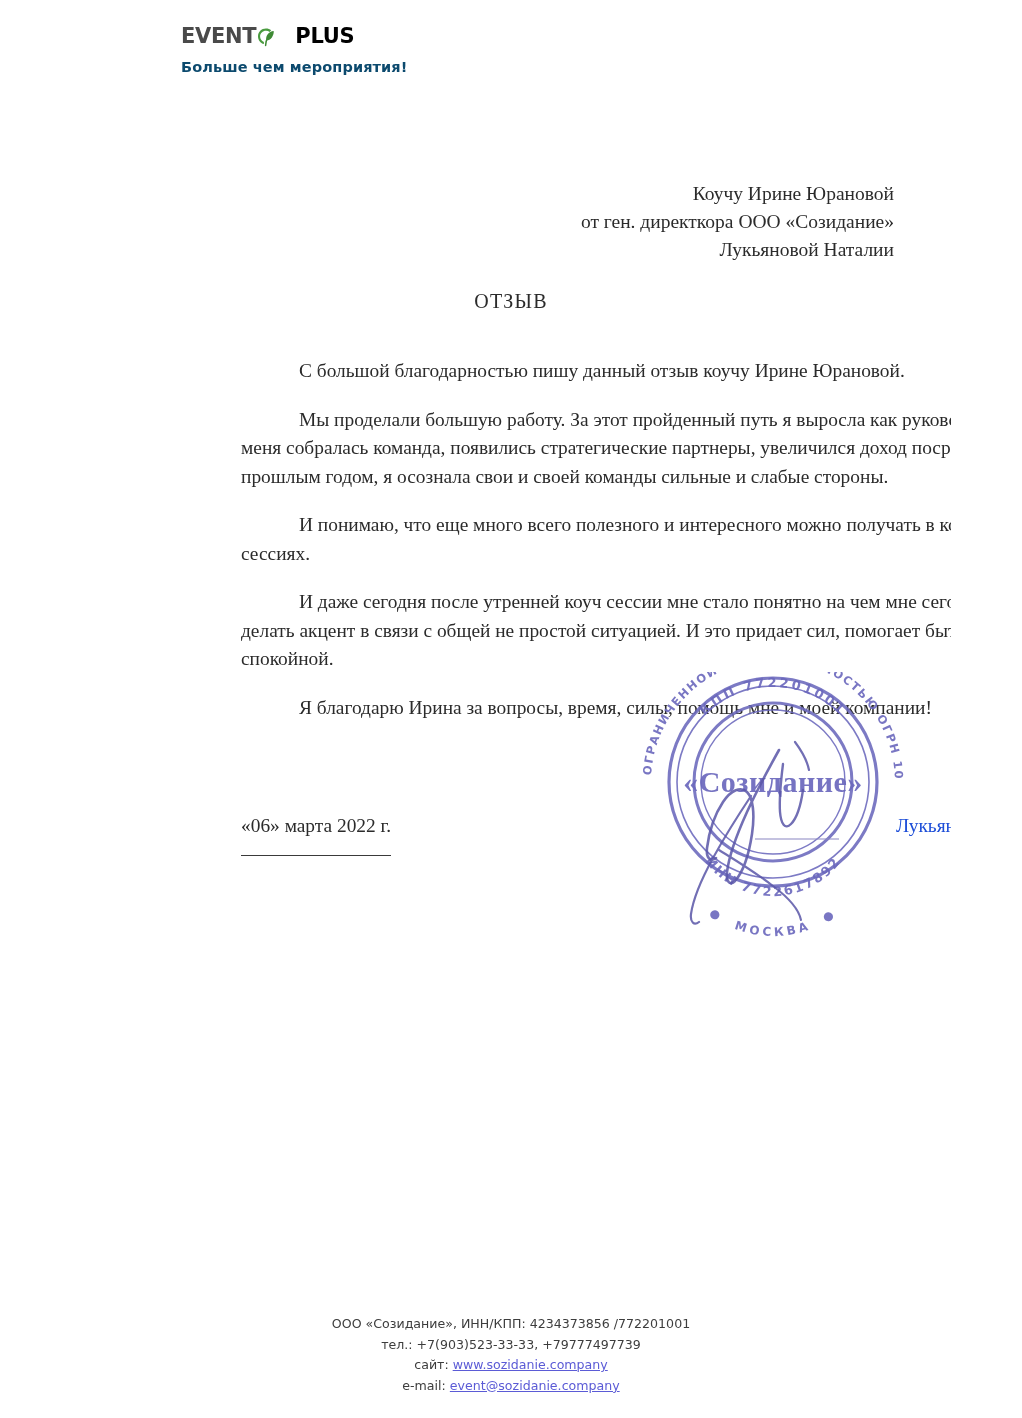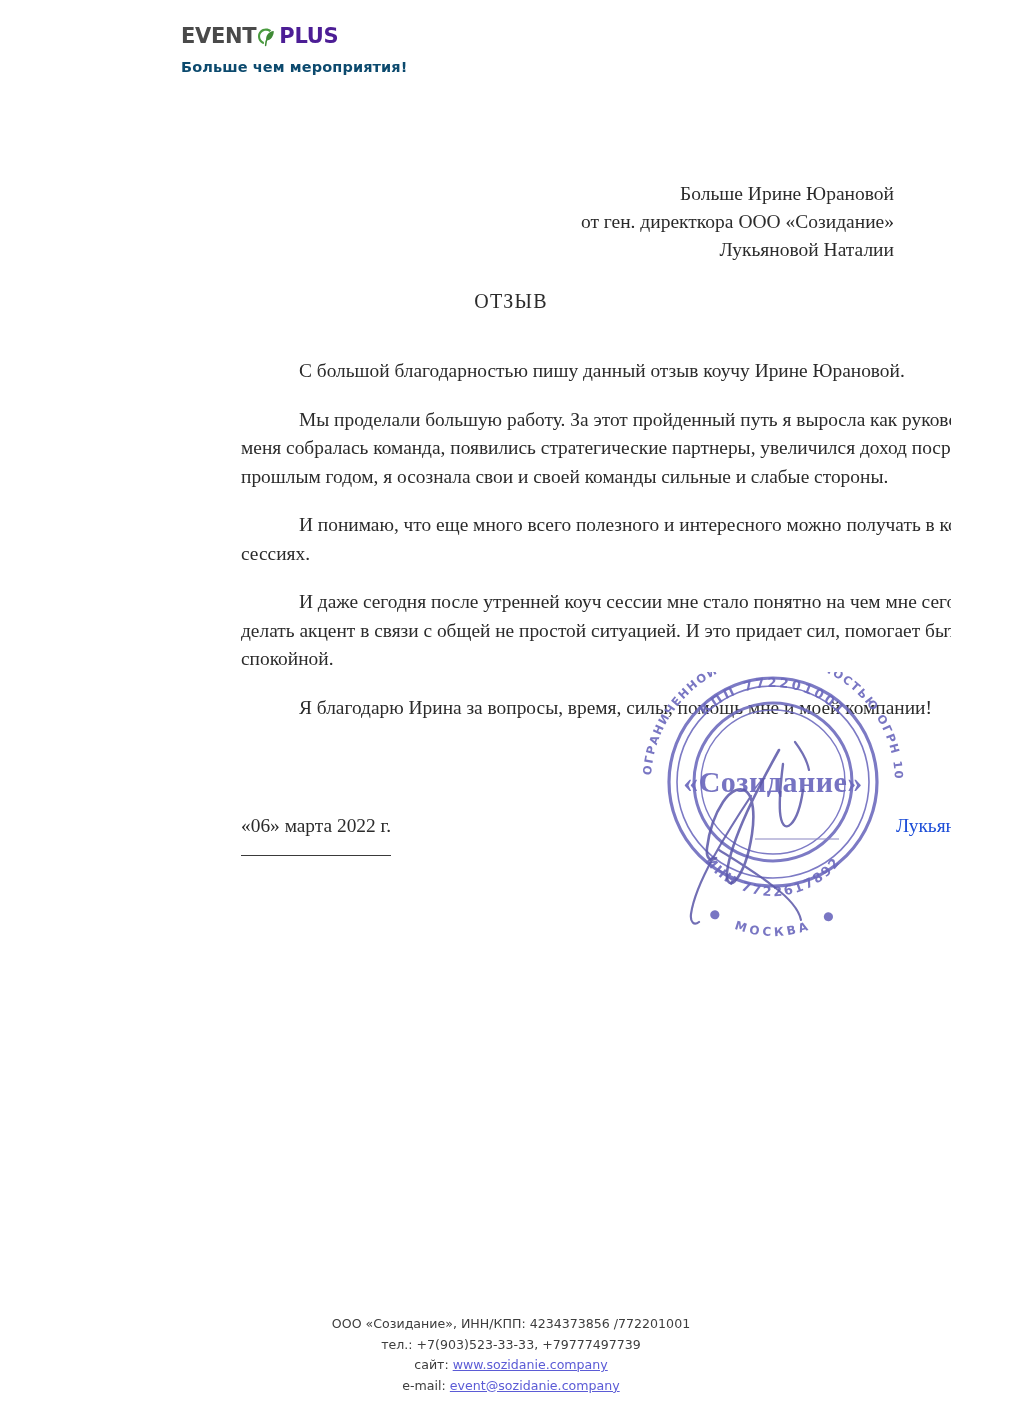--- a/index.html
+++ b/index.html
@@ -36,21 +36,21 @@
     letter-spacing: -0.5px;
   }
   .logo-word {
     font-family: "DejaVu Sans", sans-serif;
     font-weight: 700;
     font-size: 21px;
     line-height: 1;
     letter-spacing: -0.3px;
   }
   .logo-event { color: #4a4a4a; }
-  .logo-plus  { color: #4c1d95; margin-left: 1px; }
+  .logo-plus  { color: #000000; margin-left: 17px; }
   .logo-mark {
     width: 22px;
     height: 22px;
     margin: 0 1px 0 -1px;
     display: inline-block;
     position: relative;
     top: 1px;
   }
   .tagline {
     font-family: "DejaVu Sans", sans-serif;
@@ -178,21 +178,21 @@
                    C18.3 9.5 18.9 7.3 18.7 5.1 Z" fill="#3f8a35"></path>
           <path d="M10.6 19.6 C10.6 16.6 11.3 13.6 13.2 11.1" stroke="#3f8a35" stroke-width="1.5" fill="none" stroke-linecap="round"></path>
         </svg>
       </span>
       <span class="logo-word logo-plus">PLUS</span>
     </div>
     <div class="tagline">Больше чем мероприятия!</div>
   </div>
 
   <div class="addressee">
-    <div>Больше Ирине Юрановой</div>
+    <div>Коучу Ирине Юрановой</div>
     <div>от ген. директкора ООО «Созидание»</div>
     <div>Лукьяновой Наталии</div>
   </div>
 
   <div class="doc-title">ОТЗЫВ</div>
 
   <div class="body-copy">
     <p>С большой благодарностью пишу данный отзыв коучу Ирине Юрановой.</p>
     <p>Мы проделали большую работу. За этот пройденный путь я выросла как руководитель у меня собралась команда, появились стратегические партнеры, увеличился доход посравнению с прошлым годом, я осознала свои и своей команды сильные и слабые стороны.</p>
     <p>И понимаю, что еще много всего полезного и интересного можно получать в коуч-сессиях.</p>

